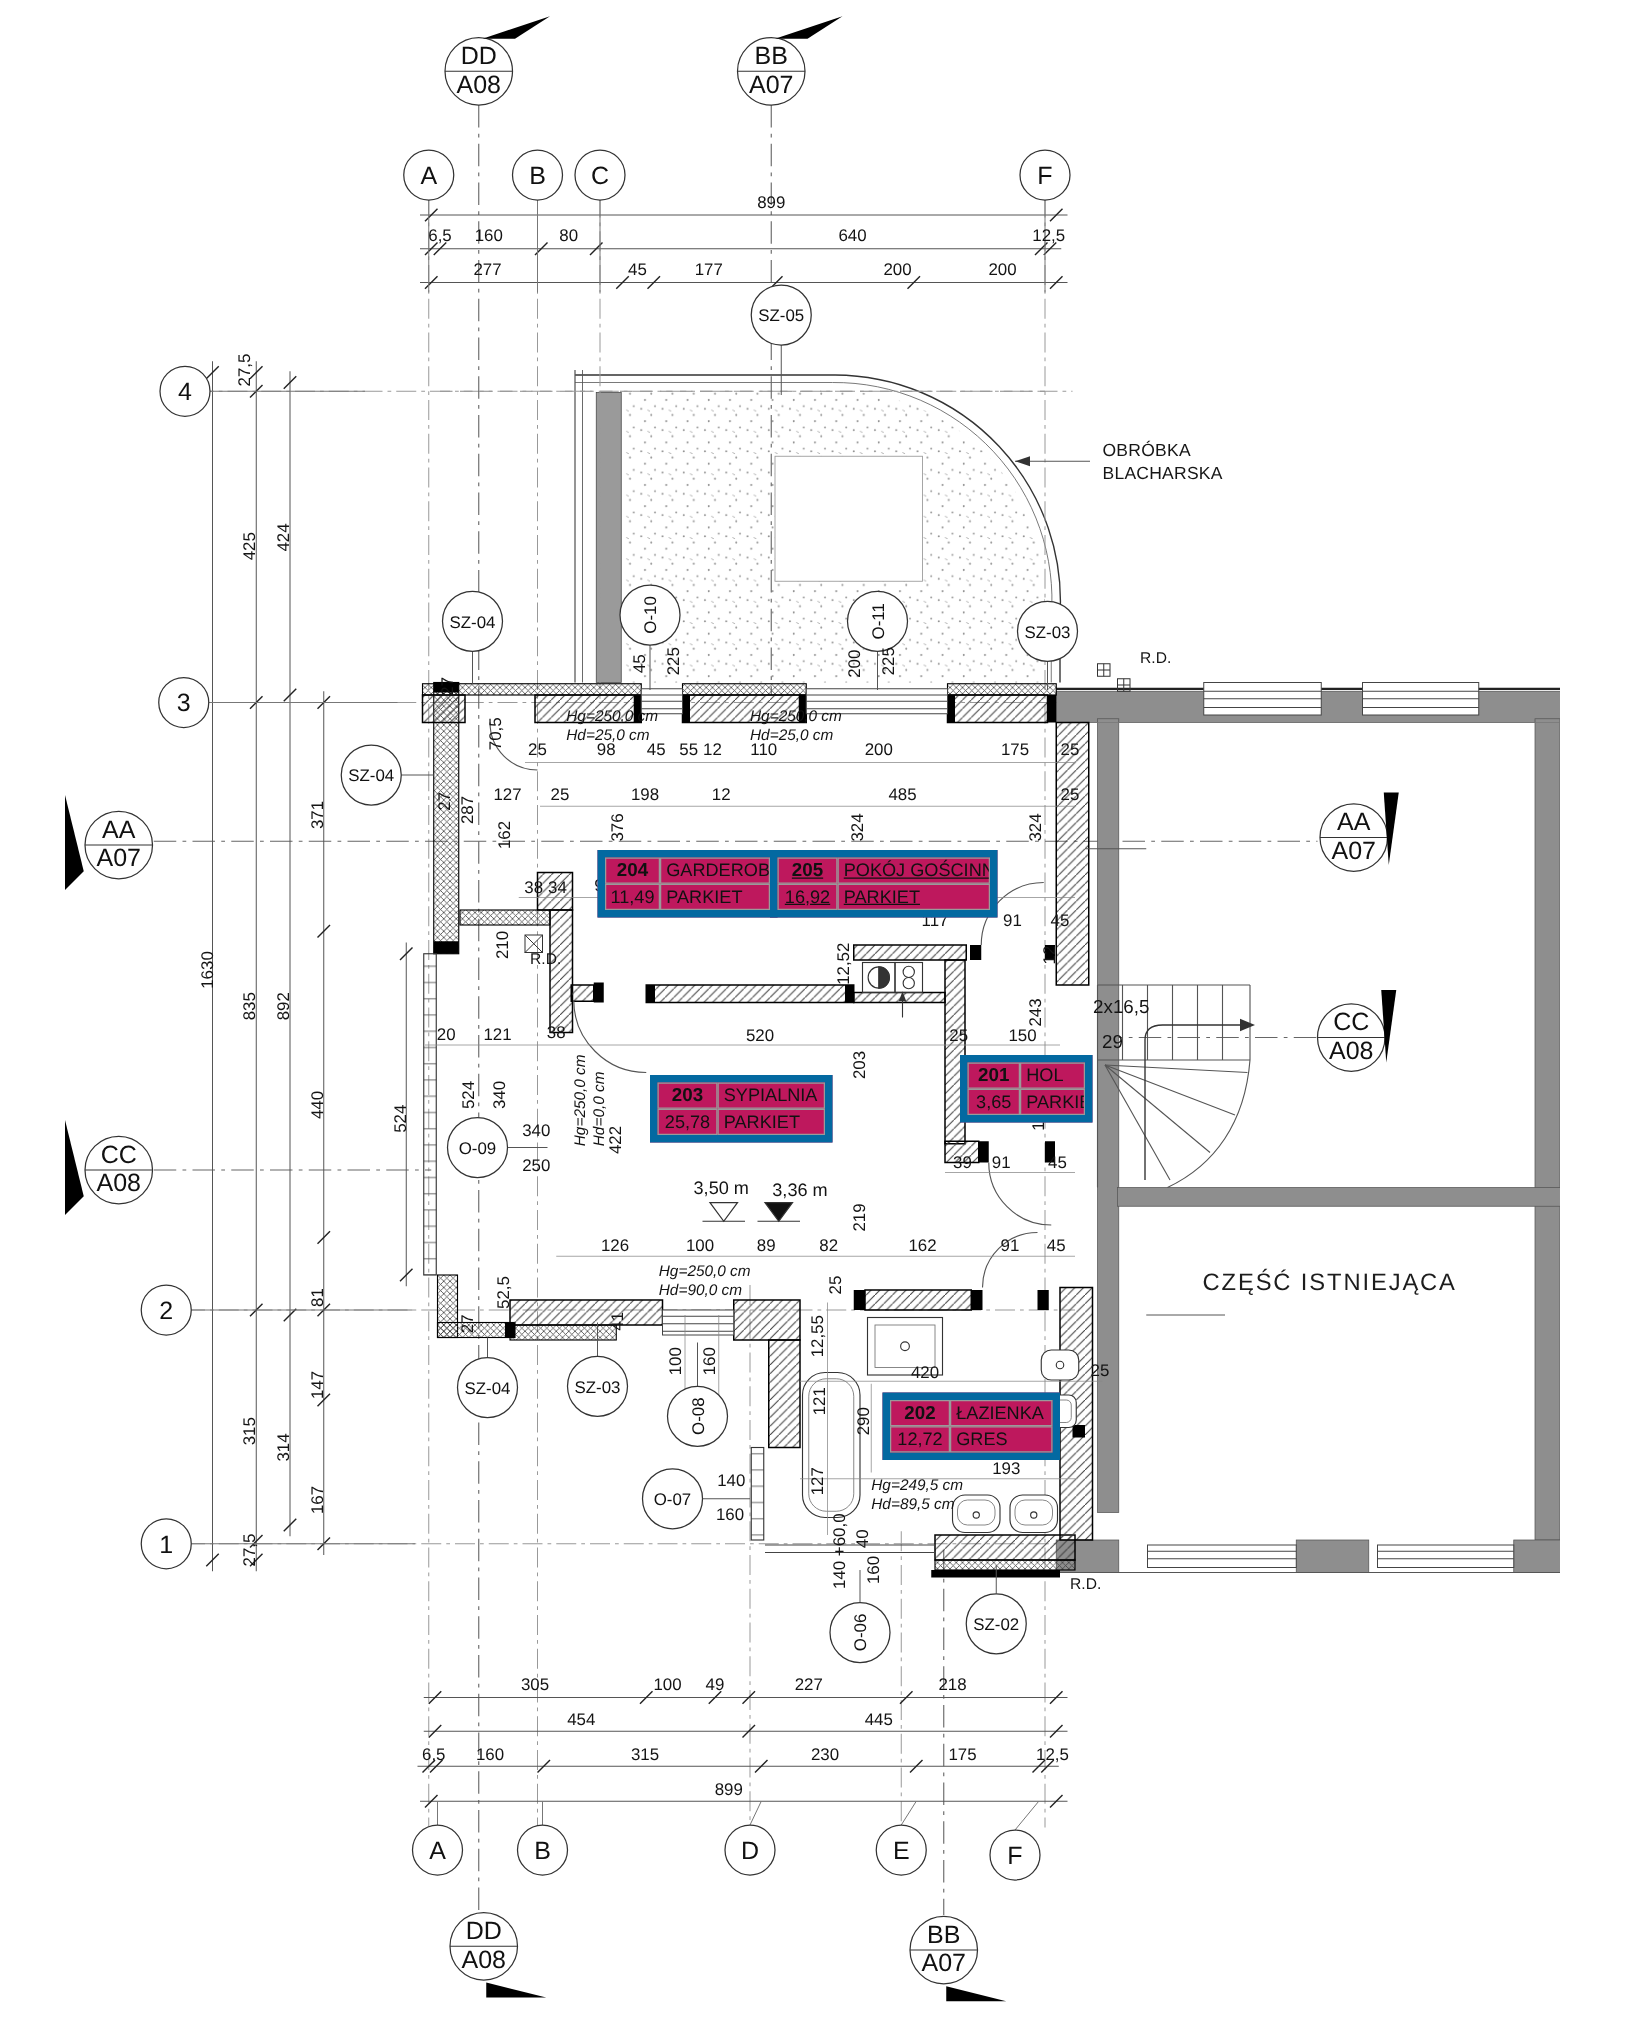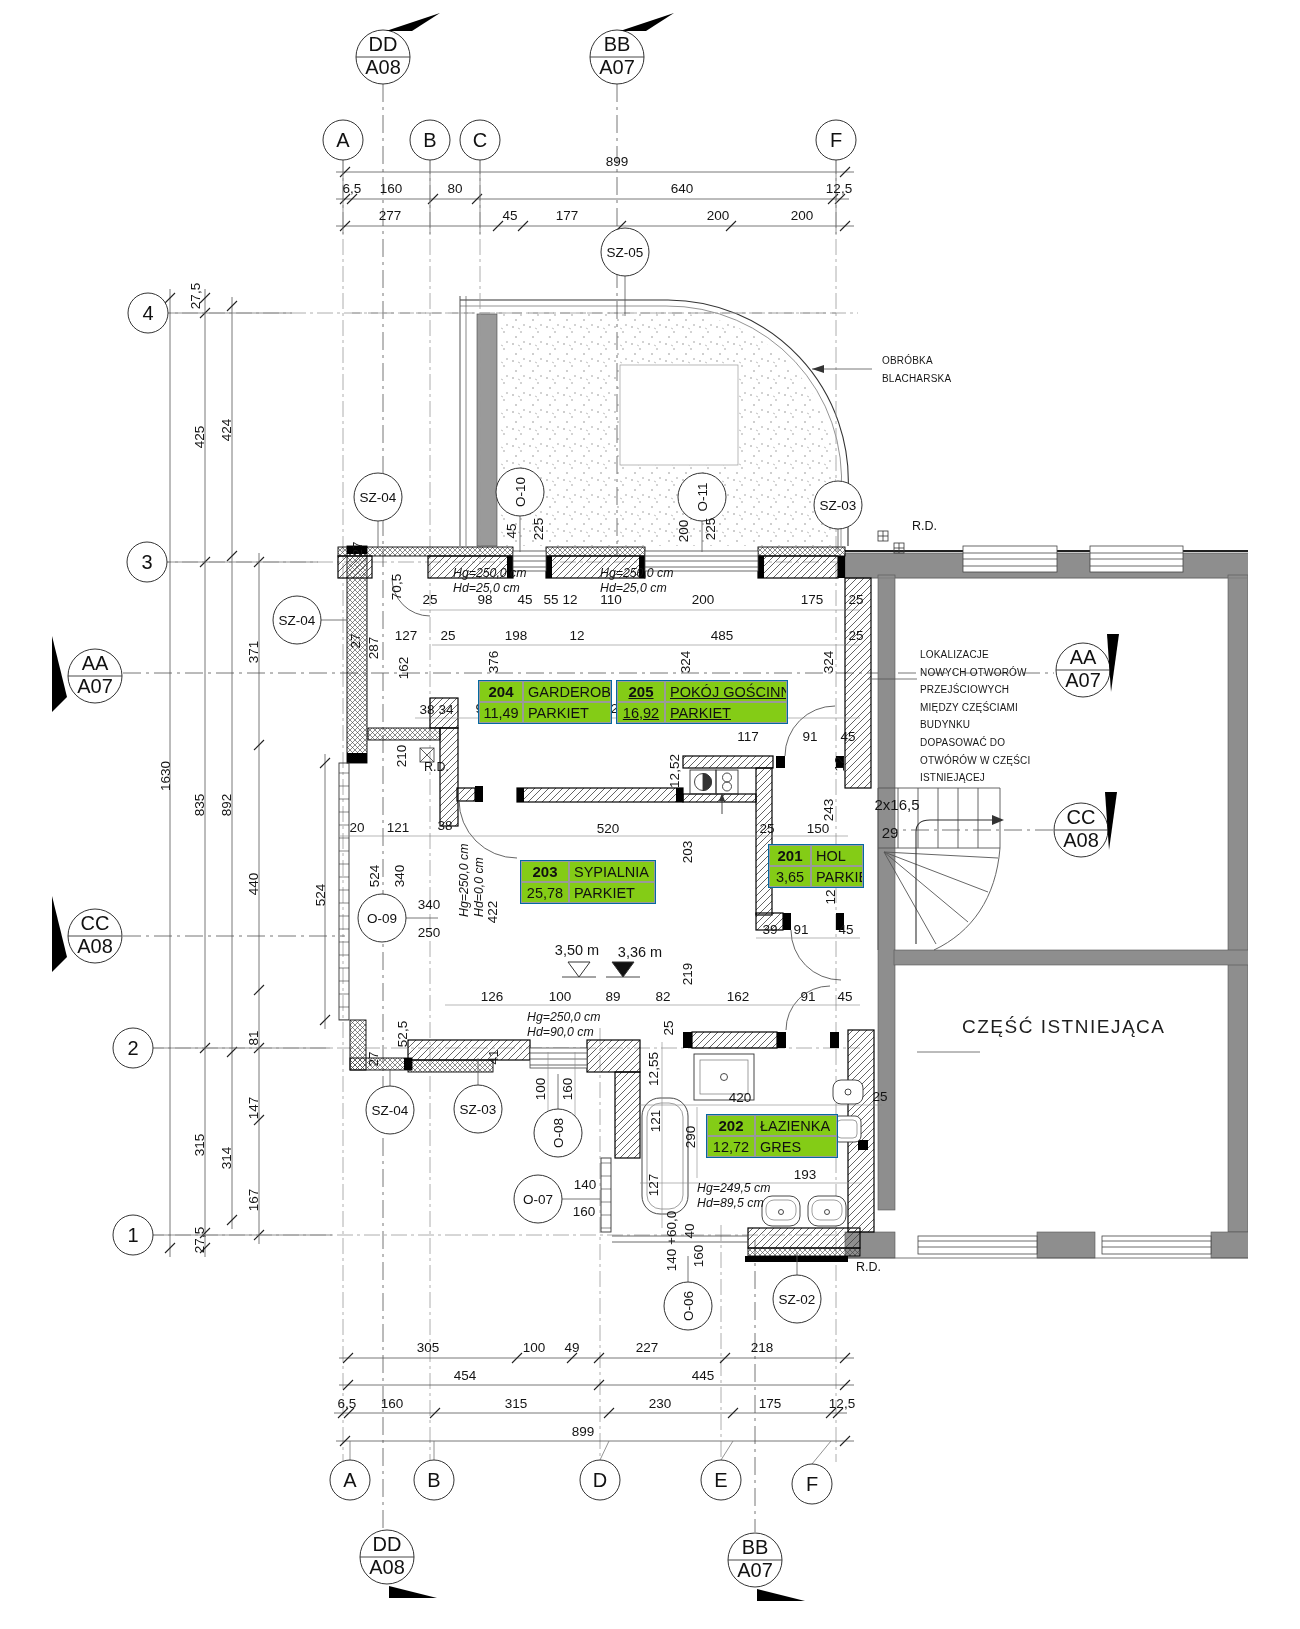--- a/index.html
+++ b/index.html
@@ -7,25 +7,25 @@
   svg{position:absolute;left:0;top:0}
   svg text{font-family:"Liberation Sans",sans-serif}
   .dim{font-size:13.5px;fill:#141414;text-anchor:middle}
   .hg{font-size:12.3px;font-style:italic;fill:#141414;text-anchor:start}
   .bub{font-size:20px;fill:#111;text-anchor:middle}
   .refc{font-size:13.5px;fill:#111;text-anchor:middle}
   .mkr{font-size:20px;fill:#111;text-anchor:middle}
   .rdt{font-size:12.5px;fill:#141414;text-anchor:start}
   .stairt{font-size:15px;fill:#141414;text-anchor:middle}
   .lvl{font-size:14.5px;fill:#141414;text-anchor:middle}
-  .room{position:absolute;display:grid;grid-template-rows:21px 21px;background:#84cc16;border:1px solid #0369a1;color:#111;z-index:5}
+  .room{position:absolute;display:grid;grid-template-rows:21px 21px;background:#be185d;border:6px solid #0369a1;color:#111;z-index:5}
   .room .cell{border:0.5px solid #9a9a9a;display:flex;align-items:center;padding:0 4px;font-size:14.5px;white-space:nowrap;overflow:hidden}
   .room .num{font-weight:bold;justify-content:center;font-size:15px}
   .room .ar{justify-content:center}
-  .note{position:absolute;color:#161616;font-size:10px;line-height:17.6px;letter-spacing:.2px;z-index:4;white-space:nowrap}
+  .note{position:absolute;color:#161616;font-size:14px;line-height:17.6px;letter-spacing:.2px;z-index:4;white-space:nowrap}
   #czesc{position:absolute;left:962px;top:1016px;font-size:19px;letter-spacing:1.5px;color:#1d1d1d;z-index:4;white-space:nowrap}
 </style>
 </head>
 <body>
 
 <div id="stage">
 <svg id="plan" width="1300" height="1629" viewBox="0 0 1300 1629">
   <defs>
     <pattern id="hatch" width="7" height="7" patternUnits="userSpaceOnUse">
           <path d="M0,7 L7,0" stroke="#3d3d3d" stroke-width="0.8"></path>
@@ -678,30 +678,20 @@
         <polygon points="612,962 634,962 623,977" fill="#111" stroke="#333" stroke-width="1"></polygon>
         <line x1="606" y1="977" x2="640" y2="977" stroke="#333" stroke-width="0.9"></line>
       </g>
 </svg>
 
 <div id="czesc">CZĘŚĆ ISTNIEJĄCA</div>
 <div class="note" id="obrobka" style="left:882px;top:352px">
       <div>OBRÓBKA</div>
       <div>BLACHARSKA</div>
     </div>
-<div class="note" id="lokalizacje" style="left:920px;top:646px">
-      <div>LOKALIZACJE</div>
-      <div>NOWYCH OTWORÓW</div>
-      <div>PRZEJŚCIOWYCH</div>
-      <div>MIĘDZY CZĘŚCIAMI</div>
-      <div>BUDYNKU</div>
-      <div>DOPASOWAĆ DO</div>
-      <div>OTWÓRÓW W CZĘŚCI</div>
-      <div>ISTNIEJĄCEJ</div>
-    </div>
 <div id="rooms-layer">
       <div class="room" style="left: 478px; top: 680px; width: 132px; grid-template-columns: 44px 1fr;">
         <div class="cell num">204</div>
         <div class="cell nm">GARDEROBA</div>
         <div class="cell ar">11,49</div>
         <div class="cell fl">PARKIET</div>
       </div>
       <div class="room" style="left: 616px; top: 680px; width: 170px; grid-template-columns: 48px 1fr; text-decoration: underline;">
         <div class="cell num">205</div>
         <div class="cell nm">POKÓJ GOŚCINNY</div>

